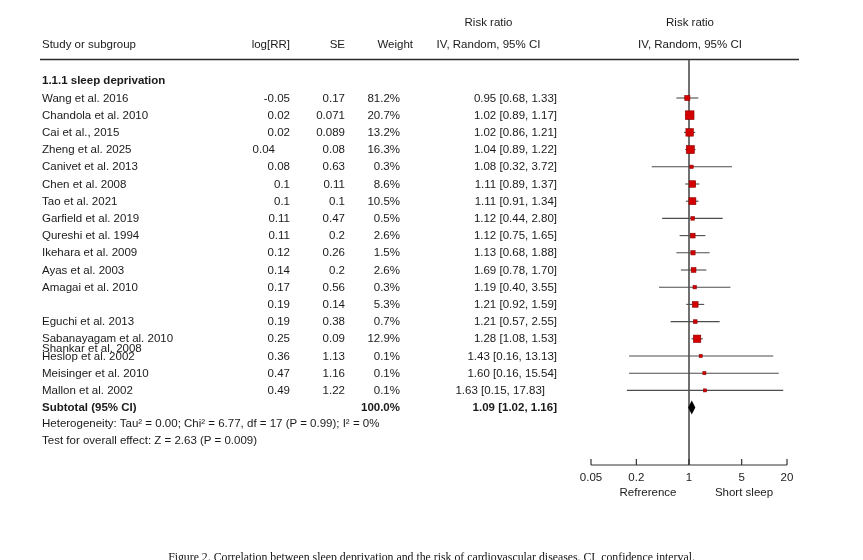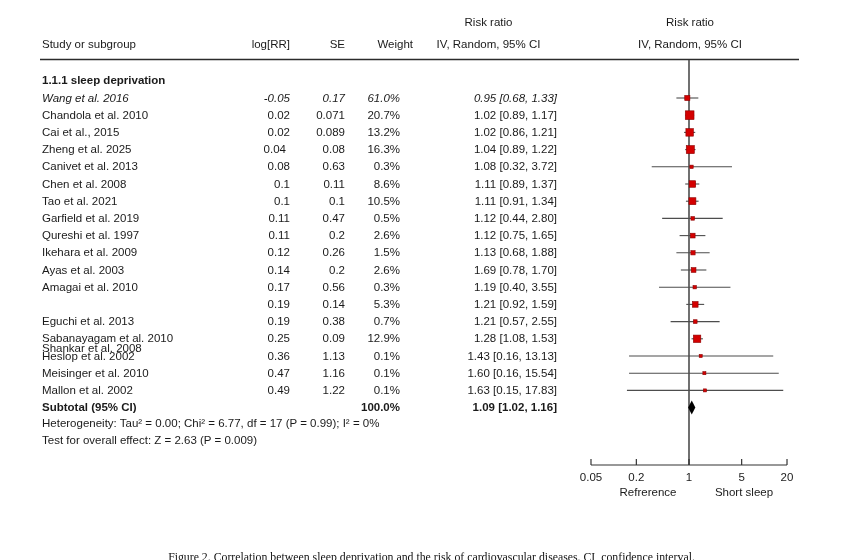--- a/index.html
+++ b/index.html
@@ -98,44 +98,44 @@
   <div class="abs h-study">Study or subgroup</div>
   <div class="abs r h-logrr">log[RR]</div>
   <div class="abs r h-se">SE</div>
   <div class="abs r h-weight">Weight</div>
   <div class="abs c h-rr1R">Risk ratio</div>
   <div class="abs c h-rr2R">IV, Random, 95% CI</div>
 
   <div class="abs b subgroup">1.1.1 sleep deprivation</div>
 
   <div id="rows">
-      <div class="abs" style="left: 0px; width: 863px; top: 89.5px; font-style: italic;">
+      <div class="abs" style="left: 0px; width: 863px; top: 89.5px;">
         <span class="abs " style="left: 42px; width: 220px;">Wang et al. 2016</span>
         <span class="abs r" style="left: 220px; width: 70px;">-0.05</span>
         <span class="abs r" style="left: 292px; width: 53px;">0.17</span>
-        <span class="abs r" style="left: 333px; width: 67px;">61.0%</span>
+        <span class="abs r" style="left: 333px; width: 67px;">81.2%</span>
         <span class="abs r" style="left: 420px; width: 137px;">0.95 [0.68, 1.33]</span>
       </div>
       <div class="abs" style="left: 0px; width: 863px; top: 106.7px;">
         <span class="abs " style="left: 42px; width: 220px;">Chandola et al. 2010</span>
         <span class="abs r" style="left: 220px; width: 70px;">0.02</span>
         <span class="abs r" style="left: 292px; width: 53px;">0.071</span>
         <span class="abs r" style="left: 333px; width: 67px;">20.7%</span>
         <span class="abs r" style="left: 420px; width: 137px;">1.02 [0.89, 1.17]</span>
       </div>
       <div class="abs" style="left: 0px; width: 863px; top: 123.9px;">
         <span class="abs " style="left: 42px; width: 220px;">Cai et al., 2015</span>
         <span class="abs r" style="left: 220px; width: 70px;">0.02</span>
         <span class="abs r" style="left: 292px; width: 53px;">0.089</span>
         <span class="abs r" style="left: 333px; width: 67px;">13.2%</span>
         <span class="abs r" style="left: 420px; width: 137px;">1.02 [0.86, 1.21]</span>
       </div>
       <div class="abs" style="left: 0px; width: 863px; top: 141.1px;">
         <span class="abs " style="left: 42px; width: 220px;">Zheng et al. 2025</span>
-        <span class="abs r" style="left: 216px; width: 70px;">0.04</span>
+        <span class="abs r" style="left: 205px; width: 70px;">0.04</span>
         <span class="abs r" style="left: 292px; width: 53px;">0.08</span>
         <span class="abs r" style="left: 333px; width: 67px;">16.3%</span>
         <span class="abs r" style="left: 420px; width: 137px;">1.04 [0.89, 1.22]</span>
       </div>
       <div class="abs" style="left: 0px; width: 863px; top: 158.3px;">
         <span class="abs " style="left: 42px; width: 220px;">Canivet et al. 2013</span>
         <span class="abs r" style="left: 220px; width: 70px;">0.08</span>
         <span class="abs r" style="left: 292px; width: 53px;">0.63</span>
         <span class="abs r" style="left: 333px; width: 67px;">0.3%</span>
         <span class="abs r" style="left: 420px; width: 137px;">1.08 [0.32, 3.72]</span>
@@ -155,21 +155,21 @@
         <span class="abs r" style="left: 420px; width: 137px;">1.11 [0.91, 1.34]</span>
       </div>
       <div class="abs" style="left: 0px; width: 863px; top: 209.9px;">
         <span class="abs " style="left: 42px; width: 220px;">Garfield et al. 2019</span>
         <span class="abs r" style="left: 220px; width: 70px;">0.11</span>
         <span class="abs r" style="left: 292px; width: 53px;">0.47</span>
         <span class="abs r" style="left: 333px; width: 67px; text-align: right;">0.5%</span>
         <span class="abs r" style="left: 420px; width: 137px; text-align: right;">1.12 [0.44, 2.80]</span>
       </div>
       <div class="abs" style="left: 0px; width: 863px; top: 227.1px;">
-        <span class="abs " style="left: 42px; width: 220px;">Qureshi et al. 1997</span>
+        <span class="abs " style="left: 42px; width: 220px;">Qureshi et al. 1994</span>
         <span class="abs r" style="left: 220px; width: 70px;">0.11</span>
         <span class="abs r" style="left: 292px; width: 53px;">0.2</span>
         <span class="abs r" style="left: 333px; width: 67px;">2.6%</span>
         <span class="abs r" style="left: 420px; width: 137px;">1.12 [0.75, 1.65]</span>
       </div>
       <div class="abs" style="left: 0px; width: 863px; top: 244.3px;">
         <span class="abs " style="left: 42px; width: 220px;">Ikehara et al. 2009</span>
         <span class="abs r" style="left: 220px; width: 70px;">0.12</span>
         <span class="abs r" style="left: 292px; width: 53px;">0.26</span>
         <span class="abs r" style="left: 333px; width: 67px;">1.5%</span>
@@ -222,21 +222,21 @@
         <span class="abs r" style="left: 220px; width: 70px;">0.47</span>
         <span class="abs r" style="left: 292px; width: 53px;">1.16</span>
         <span class="abs r" style="left: 333px; width: 67px;">0.1%</span>
         <span class="abs r" style="left: 420px; width: 137px;">1.60 [0.16, 15.54]</span>
       </div>
       <div class="abs" style="left: 0px; width: 863px; top: 381.9px;">
         <span class="abs " style="left: 42px; width: 220px;">Mallon et al. 2002</span>
         <span class="abs r" style="left: 220px; width: 70px;">0.49</span>
         <span class="abs r" style="left: 292px; width: 53px;">1.22</span>
         <span class="abs r" style="left: 333px; width: 67px;">0.1%</span>
-        <span class="abs r" style="left: 420px; width: 137px;">1.63 [0.15, 17.83]</span>
+        <span class="abs r" style="left: 408px; width: 137px;">1.63 [0.15, 17.83]</span>
       </div>
     </div>
 
   <div class="abs b sub-label">Subtotal (95% CI)</div>
   <div class="abs b r sub-weight">100.0%</div>
   <div class="abs b r sub-ci">1.09 [1.02, 1.16]</div>
 
   <div class="abs het">Heterogeneity: Tau² = 0.00; Chi² = 6.77, df = 17 (P = 0.99); I² = 0%</div>
   <div class="abs ove">Test for overall effect: Z = 2.63 (P = 0.009)</div>
 

